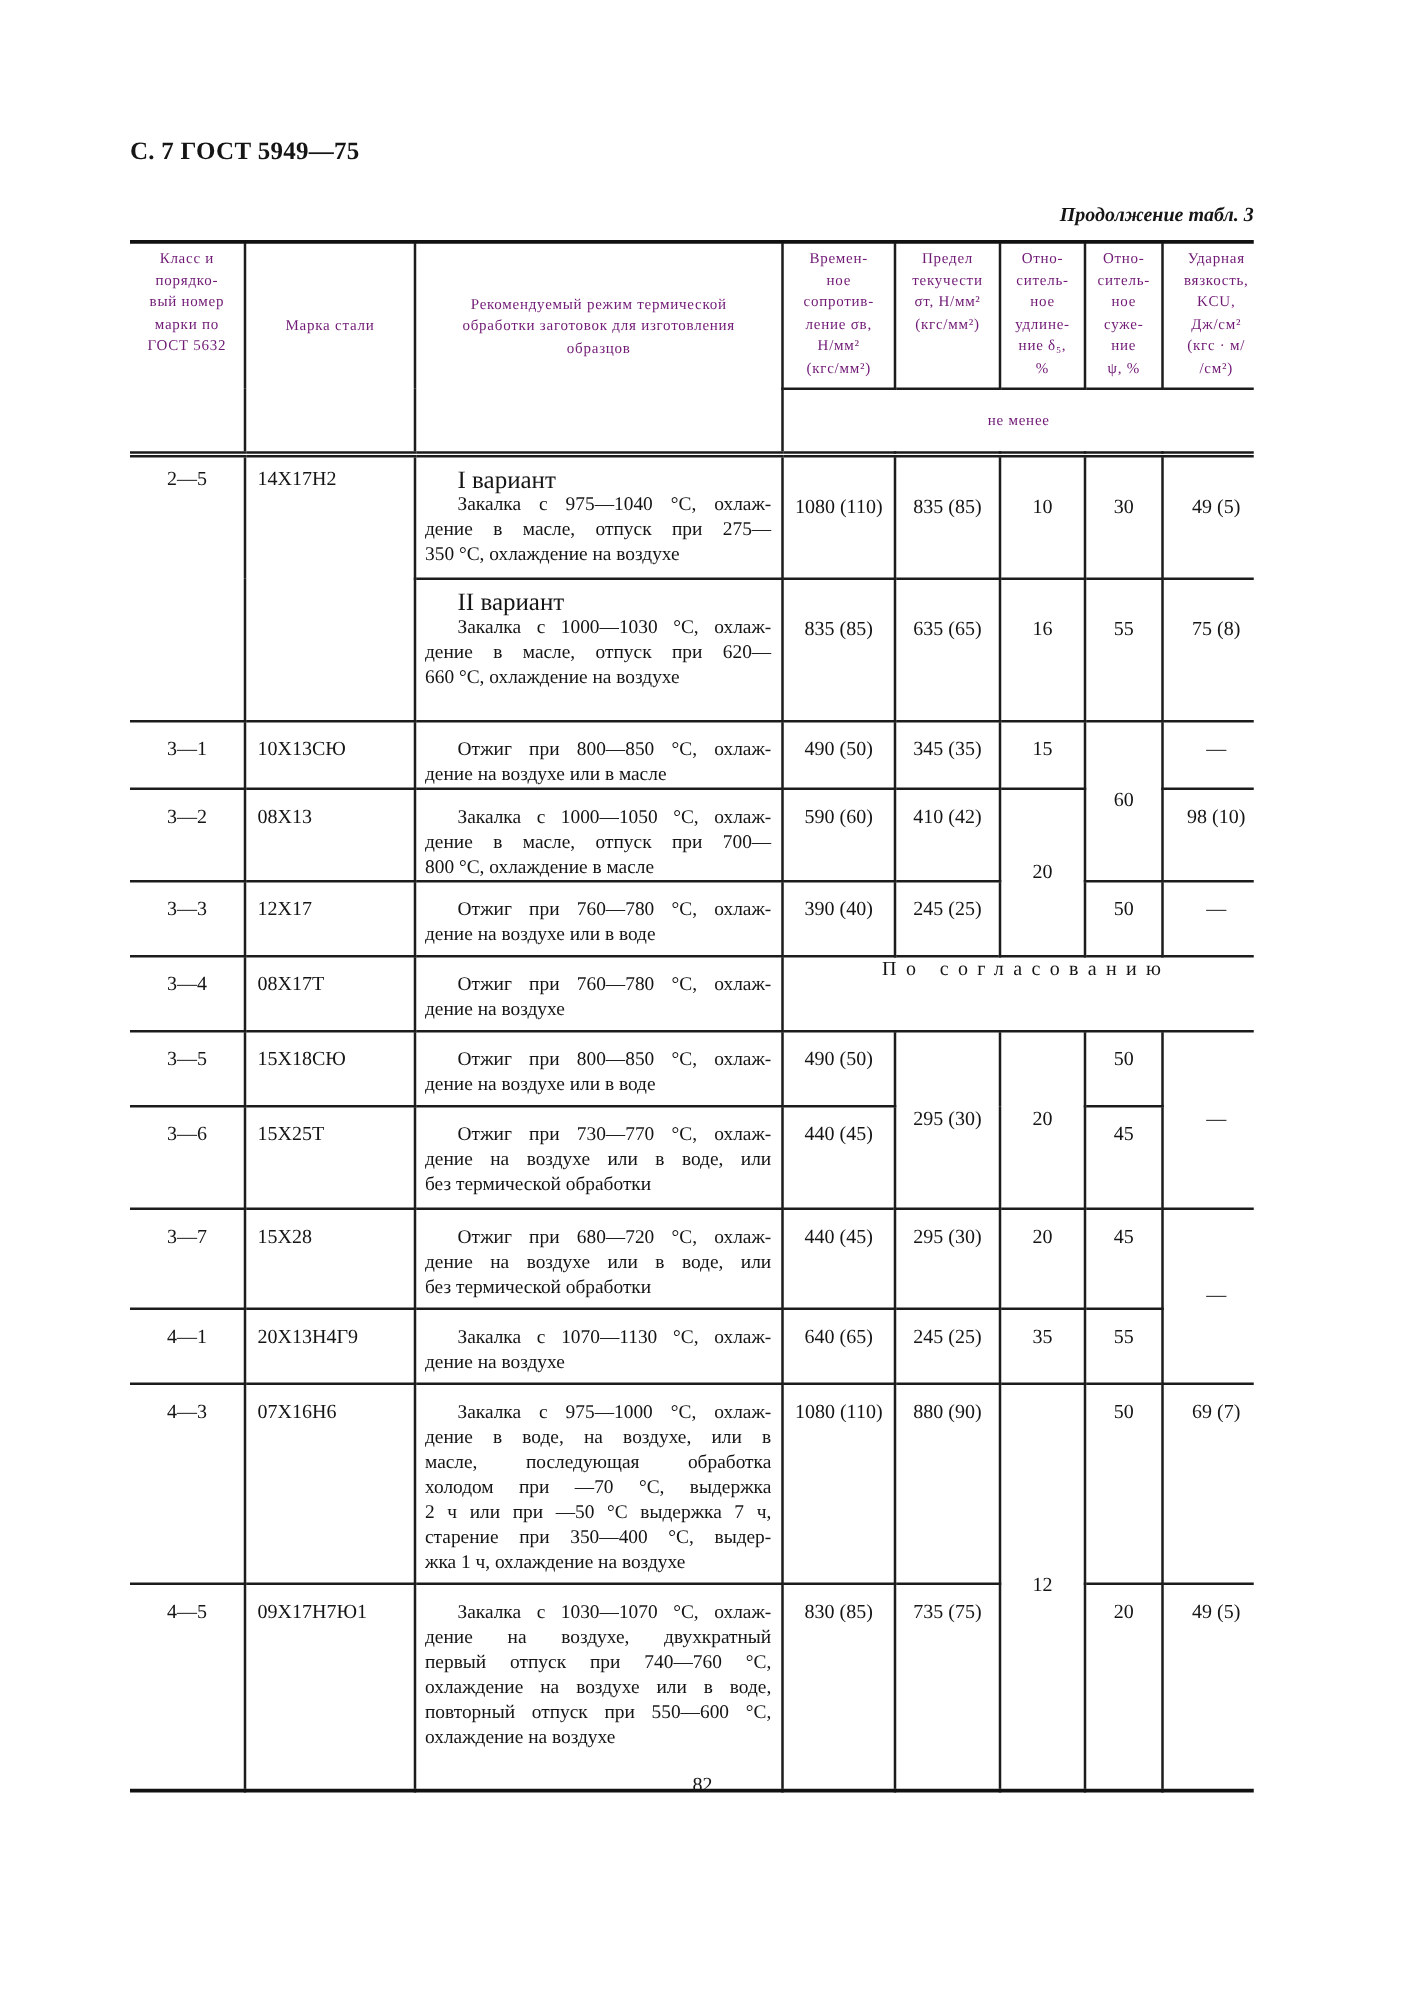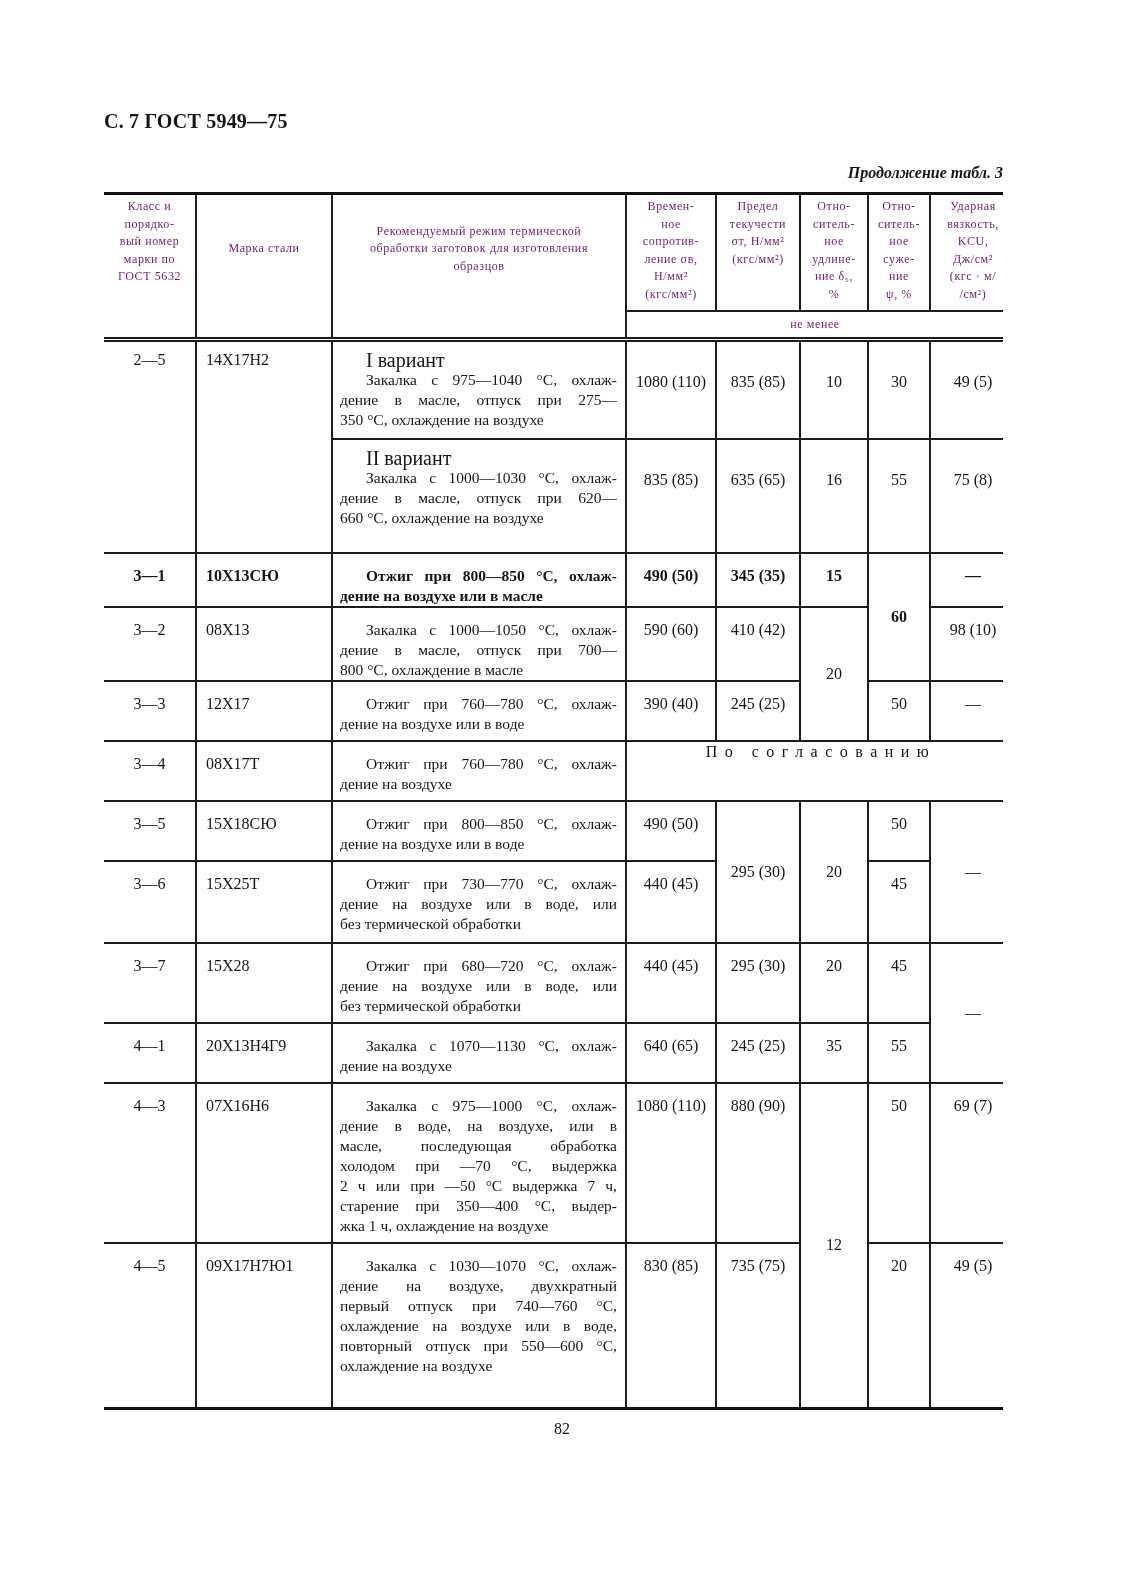--- a/index.html
+++ b/index.html
@@ -34,21 +34,21 @@
   .gost .last { border-right: none; padding-left: 12px; }
   
   .gost th {
     font-weight: normal; font-size: 12px; line-height: 17.5px;
     letter-spacing: 0.6px; color: #701a75; text-align: center;
   }
   .gost .hrow1 { height: 117px; }
   .gost .hrow1 th { padding-top: 3px; }
   .gost th.mid { vertical-align: middle; padding-bottom: 34px; padding-top: 0; }
   .gost .hrow2 { height: 24px; }
-  .gost .hrow2 th { vertical-align: middle; padding: 4px; }
+  .gost .hrow2 th { vertical-align: middle; padding: 16px; }
   .gost thead tr:last-child th, .gost thead th.rs2 { border-bottom: 5px double #1c1c1c; }
   .hl { display: block; white-space: nowrap; }
   
   .gost td { font-size: 16px; line-height: 20px; }
   .gost td.col-class { text-align: center; padding-top: 12px; }
   .gost td.col-steel { text-align: left; padding: 12px 0 0 9px; }
   .gost td.col-mode { padding: 12px 8px 0 7px; }
   .gost td.val { text-align: center; padding-top: 12px; white-space: nowrap; }
   .gost td.merged { vertical-align: middle; padding-top: 0; }
   .gost tr.has-variant td.val { padding-top: 30px; }
@@ -175,21 +175,21 @@
           <div class="mline first-line">Закалка с 1000—1030 °С, охлаж-</div>
           <div class="mline">дение в масле, отпуск при 620—</div>
           <div class="mline last-line">660 °С, охлаждение на воздухе</div>
         </td>
         <td class="col-tensile_strength val">835 (85)</td>
         <td class="col-yield_strength val">635 (65)</td>
         <td class="col-elongation val">16</td>
         <td class="col-reduction_of_area val">55</td>
         <td class="col-impact_strength val last">75 (8)</td>
       </tr>
-      <tr style="height: 44px; font-weight: bold;">
+      <tr style="height: 44px;">
         <td class="col-class first">3—1</td>
         <td class="col-steel">10Х13СЮ</td>
         <td class="col-mode">
           <div class="mline first-line">Отжиг при 800—850 °С, охлаж-</div>
           <div class="mline last-line">дение на воздухе или в масле</div>
         </td>
         <td class="col-tensile_strength val">490 (50)</td>
         <td class="col-yield_strength val">345 (35)</td>
         <td class="col-elongation val">15</td>
         <td class="col-reduction_of_area val merged" rowspan="2">60</td>

